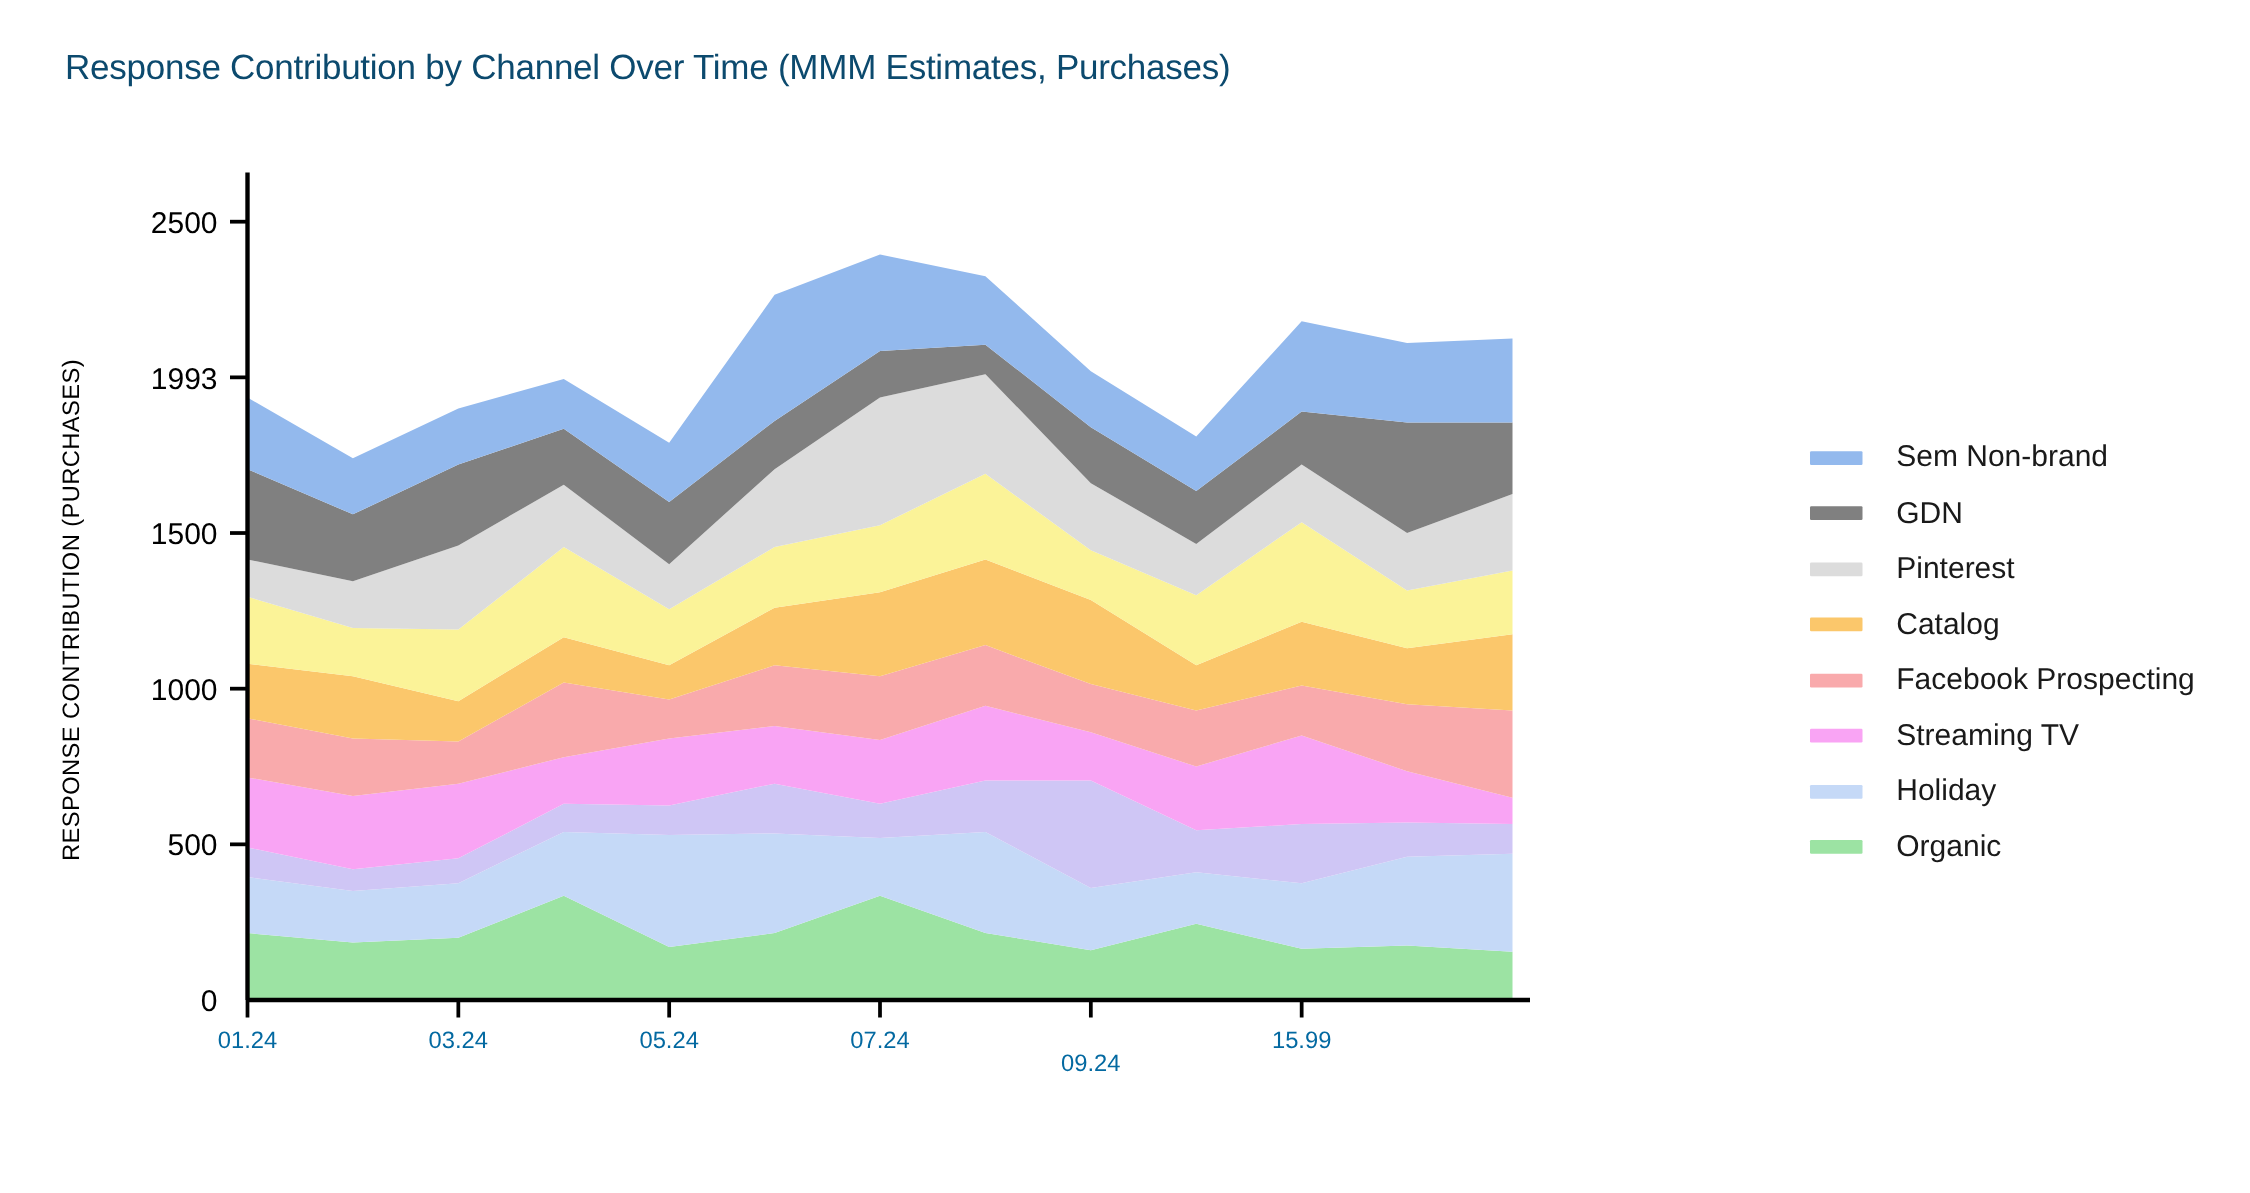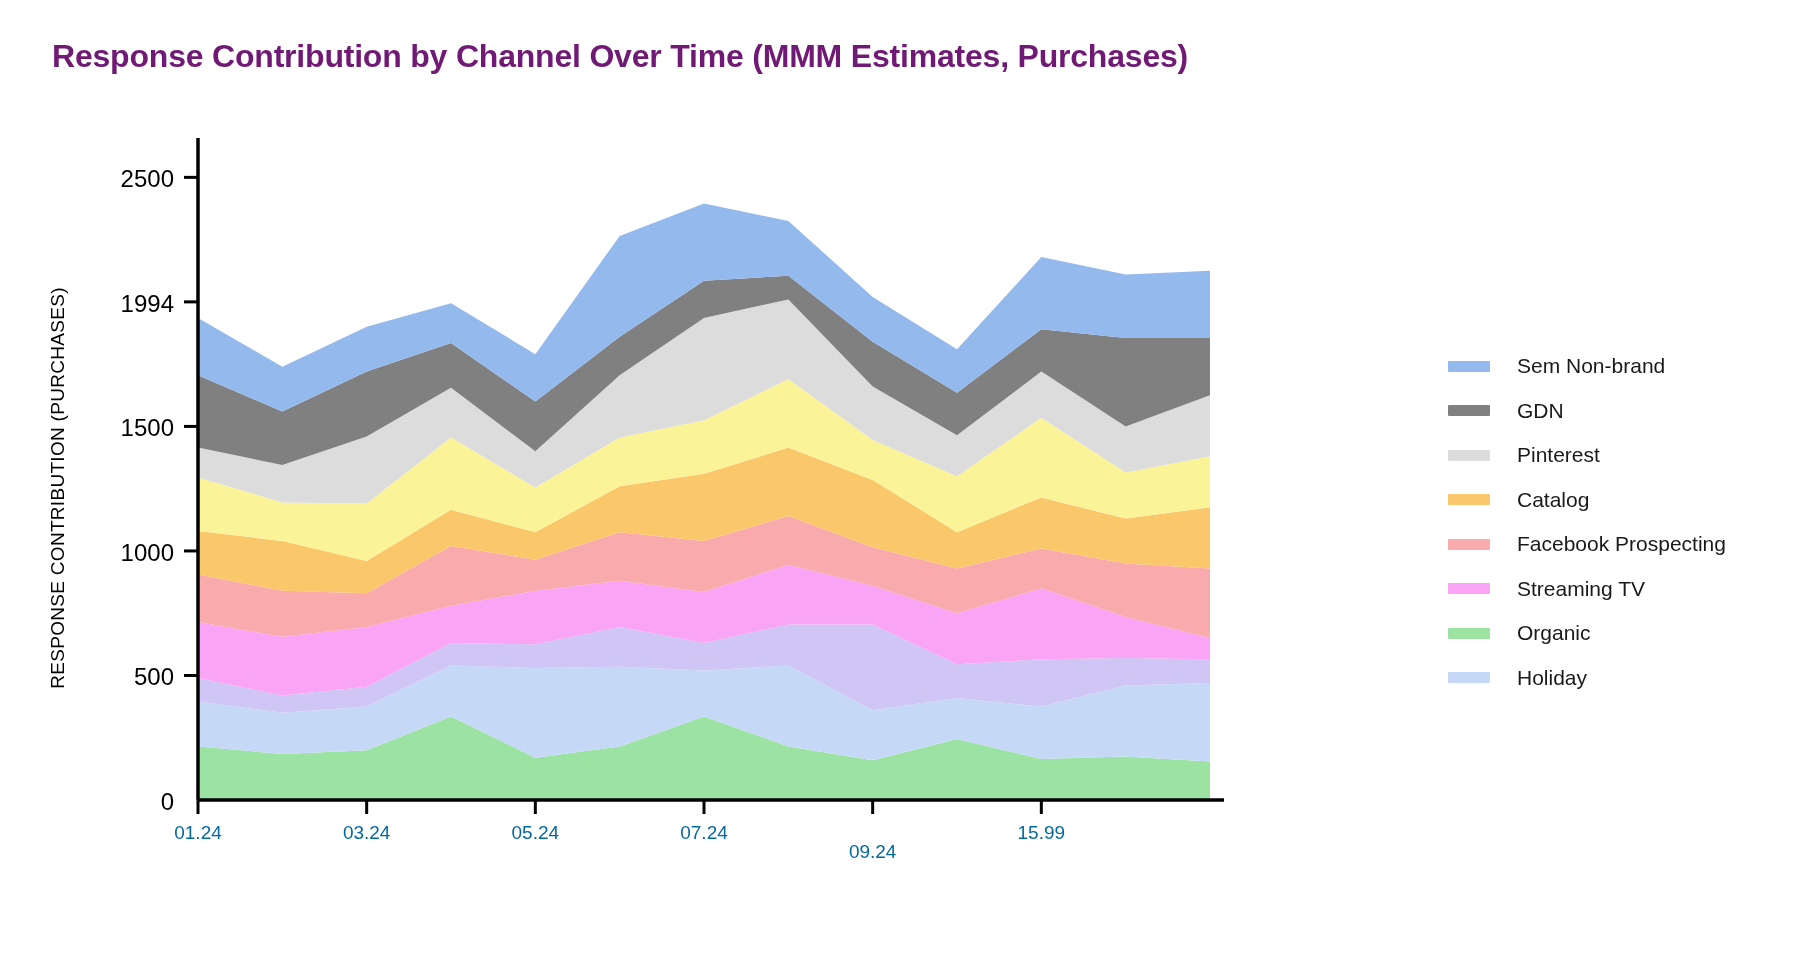--- a/index.html
+++ b/index.html
@@ -21,24 +21,24 @@
     position: absolute;
     left: 0; top: 0;
     width: 1800px;
     height: 954px;
   }
 
   #chart-title {
     position: absolute;
     left: 52px;
     top: 38px;
-    font-size: 32px;
-    font-weight: bold;
+    font-size: 28px;
+    font-weight: normal;
     letter-spacing: -0.2px;
-    color: #701a75;
+    color: #0c4a6e;
     white-space: nowrap;
   }
 
   #plot-wrap {
     position: absolute;
     left: 0px;
     top: 0px;
     width: 1440px;
     height: 954px;
   }
@@ -100,21 +100,21 @@
     height: 44.5px;
   }
   .legend-swatch {
     width: 42px;
     height: 11px;
     border-radius: 1px;
     flex: 0 0 auto;
   }
   .legend-label {
     margin-left: 27px;
-    font-size: 21px;
+    font-size: 24px;
     color: #1a1a1a;
     white-space: nowrap;
   }
 </style>
 </head>
 <body>
 
 <div id="chart-root">
 
   <div id="chart-title">Response Contribution by Channel Over Time (MMM Estimates, Purchases)</div>
@@ -148,21 +148,21 @@
           <line x1="872.6666666666666" y1="800" x2="872.6666666666666" y2="814" stroke="#000000" stroke-width="3"></line>
           <line x1="1041.3333333333335" y1="800" x2="1041.3333333333335" y2="814" stroke="#000000" stroke-width="3"></line>
         </g>
     </svg>
 
     <div id="ylabels">
         <div class="tick-label-y" style="width: 140px; left: 34px; top: 788px;">0</div>
         <div class="tick-label-y" style="width: 140px; left: 34px; top: 663.472px;">500</div>
         <div class="tick-label-y" style="width: 140px; left: 34px; top: 538.943px;">1000</div>
         <div class="tick-label-y" style="width: 140px; left: 34px; top: 414.415px;">1500</div>
-        <div class="tick-label-y" style="width: 140px; left: 34px; top: 289.887px;">1994</div>
+        <div class="tick-label-y" style="width: 140px; left: 34px; top: 289.887px;">1993</div>
         <div class="tick-label-y" style="width: 140px; left: 34px; top: 165.358px;">2500</div>
       </div>
     <div id="xlabels">
         <div class="tick-label-x" style="width: 160px; left: 118px; top: 822px;">01.24</div>
         <div class="tick-label-x" style="width: 160px; left: 286.667px; top: 822px;">03.24</div>
         <div class="tick-label-x" style="width: 160px; left: 455.333px; top: 822px;">05.24</div>
         <div class="tick-label-x" style="width: 160px; left: 624px; top: 822px;">07.24</div>
         <div class="tick-label-x" style="width: 160px; left: 792.667px; top: 822px; margin-top: 19px;">09.24</div>
         <div class="tick-label-x" style="width: 160px; left: 961.333px; top: 822px;">15.99</div>
       </div>
@@ -190,22 +190,22 @@
       </div>
       <div class="legend-row">
         <span class="legend-swatch" style="background: rgb(249, 170, 172);"></span>
         <span class="legend-label">Facebook Prospecting</span>
       </div>
       <div class="legend-row">
         <span class="legend-swatch" style="background: rgb(249, 164, 244);"></span>
         <span class="legend-label">Streaming TV</span>
       </div>
       <div class="legend-row">
+        <span class="legend-swatch" style="background: rgb(197, 217, 247);"></span>
+        <span class="legend-label">Holiday</span>
+      </div>
+      <div class="legend-row">
         <span class="legend-swatch" style="background: rgb(156, 227, 163);"></span>
         <span class="legend-label">Organic</span>
       </div>
-      <div class="legend-row">
-        <span class="legend-swatch" style="background: rgb(197, 217, 247);"></span>
-        <span class="legend-label">Holiday</span>
-      </div>
     </div>
 
 </div>
 
 </body></html>

